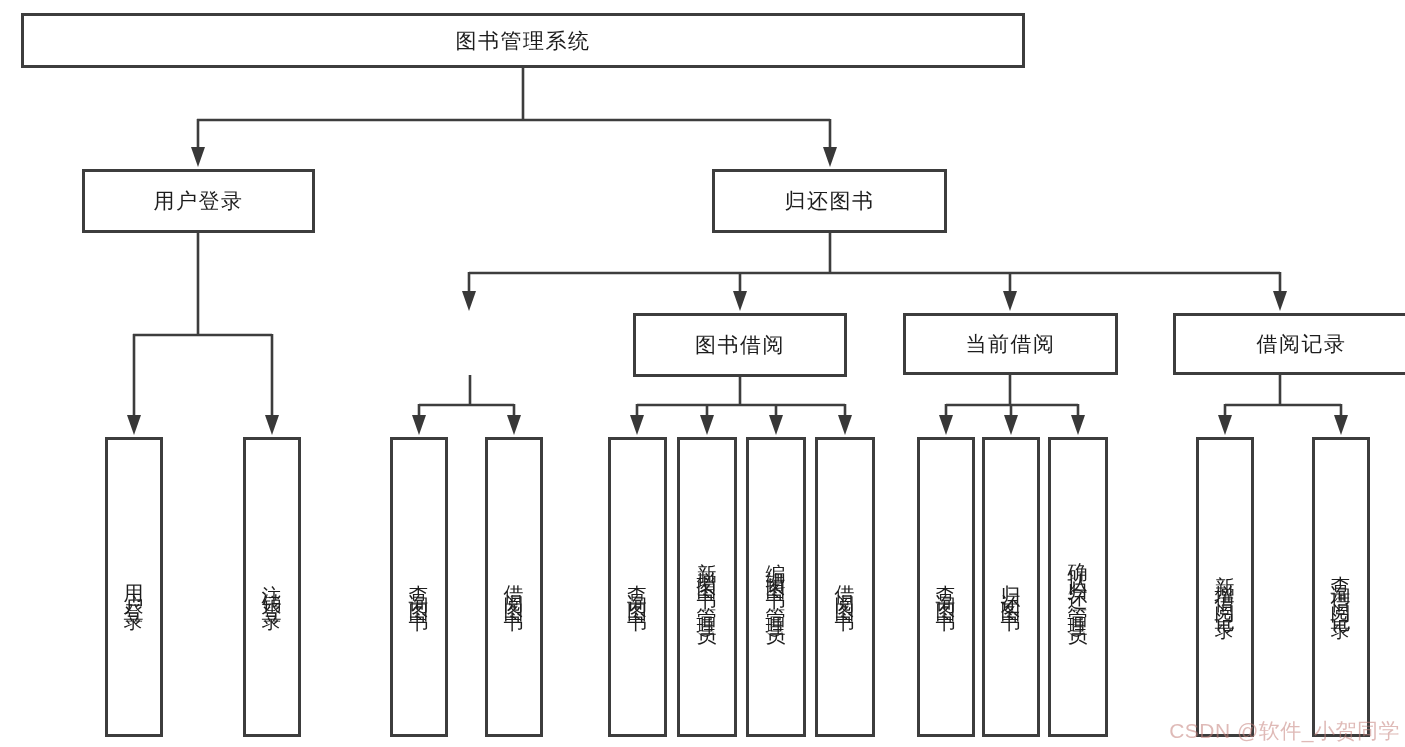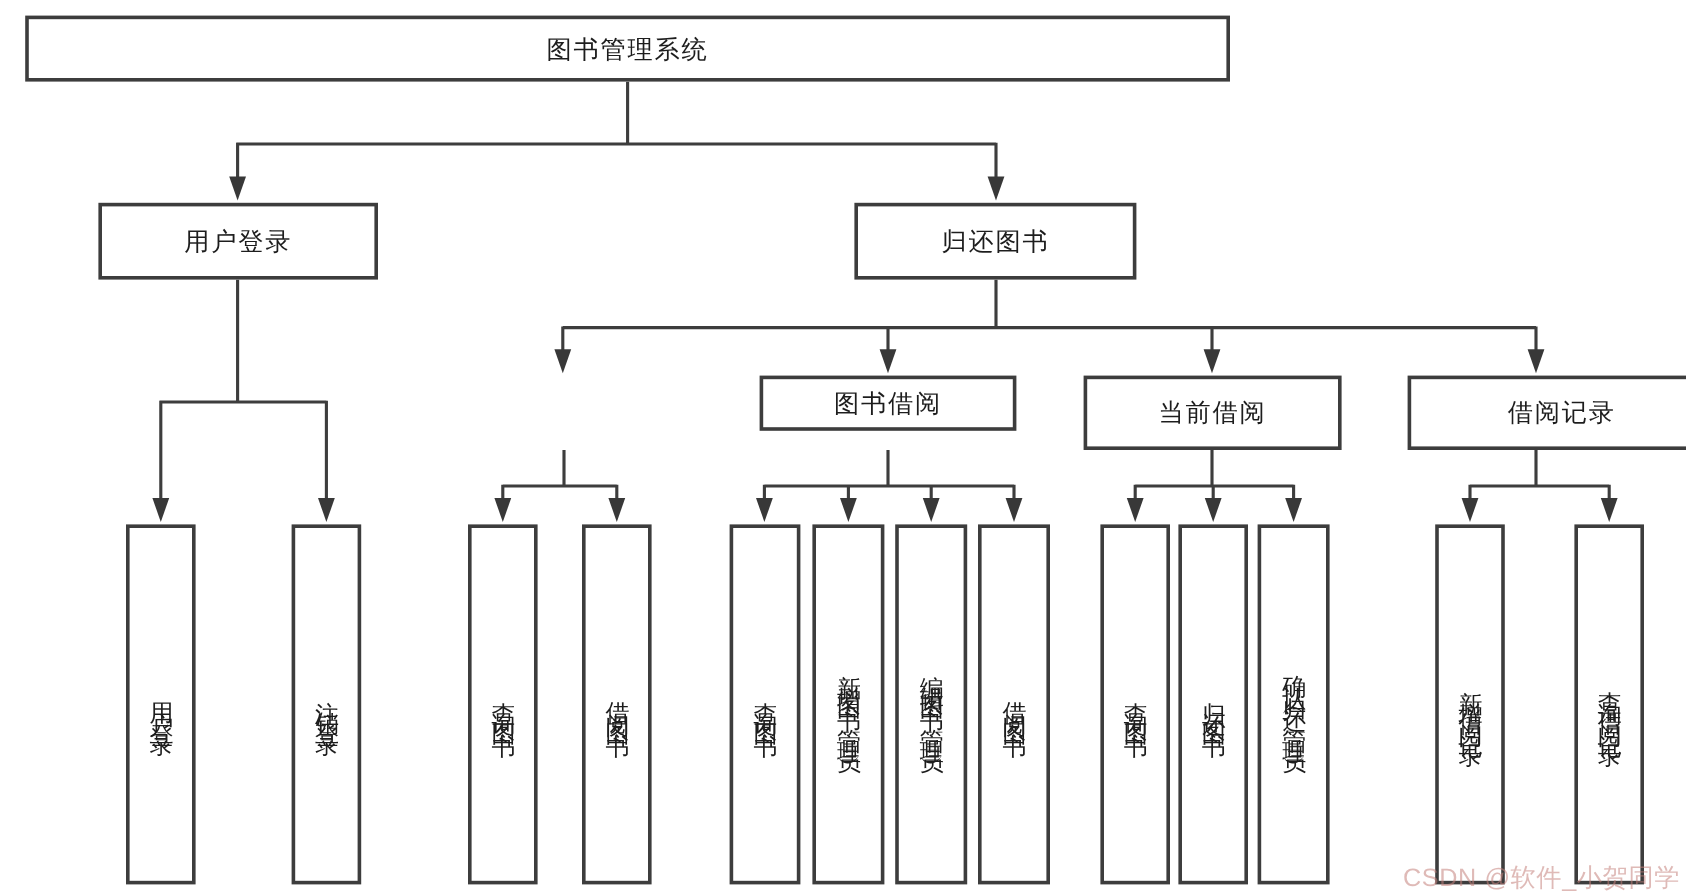--- a/index.html
+++ b/index.html
@@ -113,21 +113,21 @@
     <span class="hlabel">图书管理系统</span>
   </div>
 
   <div class="node" style="left:82px; top:169px; width:233px; height:64px;">
     <span class="hlabel">用户登录</span>
   </div>
   <div class="node" style="left:712px; top:169px; width:235px; height:64px;">
     <span class="hlabel">归还图书</span>
   </div>
 
-  <div class="node" style="left:633px; top:313px; width:214px; height:46px;">
+  <div class="node" style="left:633px; top:313px; width:214px; height:64px;">
     <span class="hlabel">图书借阅</span>
   </div>
   <div class="node" style="left:903px; top:313px; width:215px; height:62px;">
     <span class="hlabel">当前借阅</span>
   </div>
   <div class="node" style="left:1173px; top:313px; width:257px; height:62px;font-family:Liberation Serif, serif;">
     <span class="hlabel">借阅记录</span>
   </div>
 
   <div class="node" style="left:105px; top:437px; width:58px; height:300px;">

